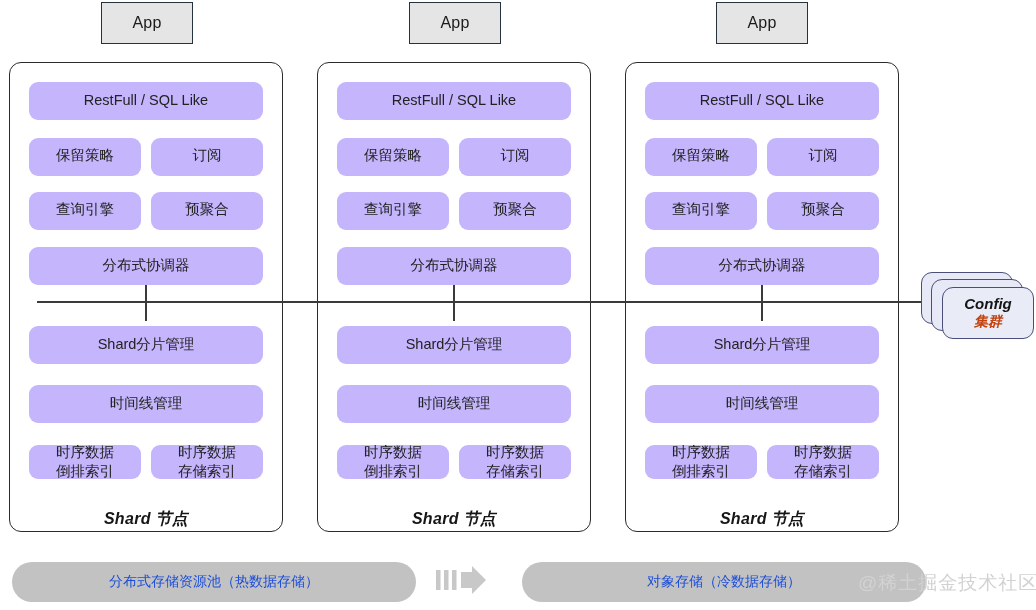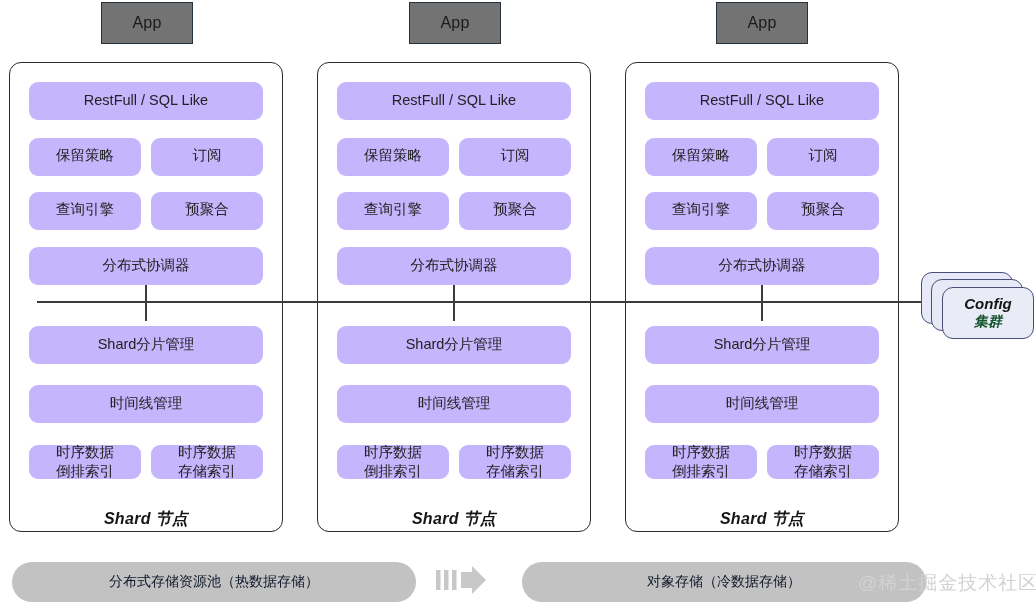--- a/index.html
+++ b/index.html
@@ -20,21 +20,21 @@
     left: 0; top: 0;
     width: 1036px;
     height: 610px;
   }
 
   
   .app-box {
     position: absolute;
     width: 92px;
     height: 42px;
-    background: #737373;
+    background: #e5e5e5;
     border: 1.6px solid #27323f;
     box-sizing: border-box;
     display: flex;
     align-items: center;
     justify-content: center;
     font-size: 16px;
     color: #1b1b1b;
     letter-spacing: .2px;
   }
 
@@ -120,36 +120,36 @@
   }
   .config-title {
     font-size: 15px;
     font-weight: bold;
     color: #151515;
     line-height: 1.1;
   }
   .config-sub {
     font-size: 14px;
     font-weight: bold;
-    color: #14532d;
+    color: #c2410c;
     line-height: 1.3;
   }
 
   
   .storage-bar {
     position: absolute;
     height: 40px;
     background: #c2c2c2;
     border-radius: 20px;
     box-sizing: border-box;
     display: flex;
     align-items: center;
     justify-content: center;
     font-size: 14px;
-    color: #0f172a;
+    color: #1d4ed8;
   }
 
   
   .xfer-arrow {
     position: absolute;
     width: 60px;
     height: 34px;
   }
 
   

